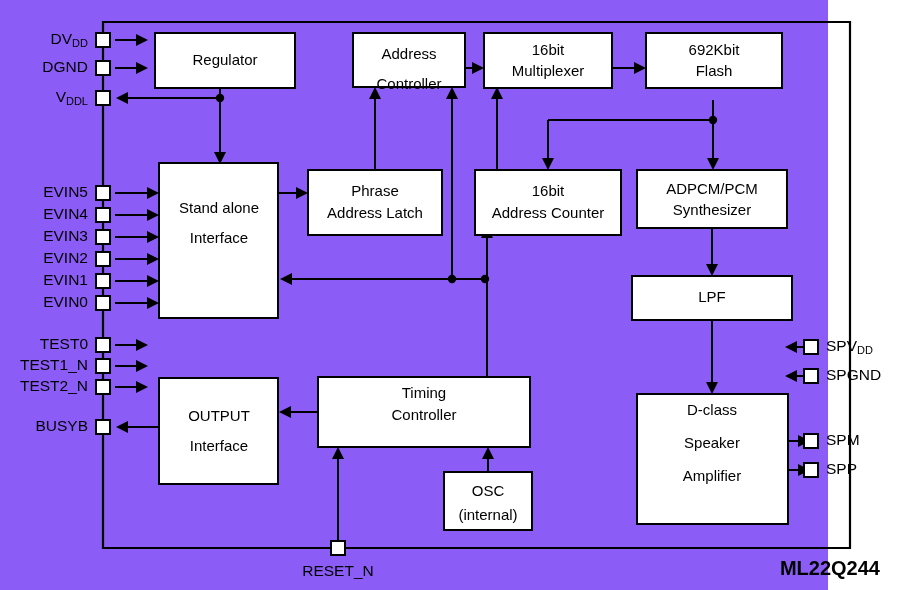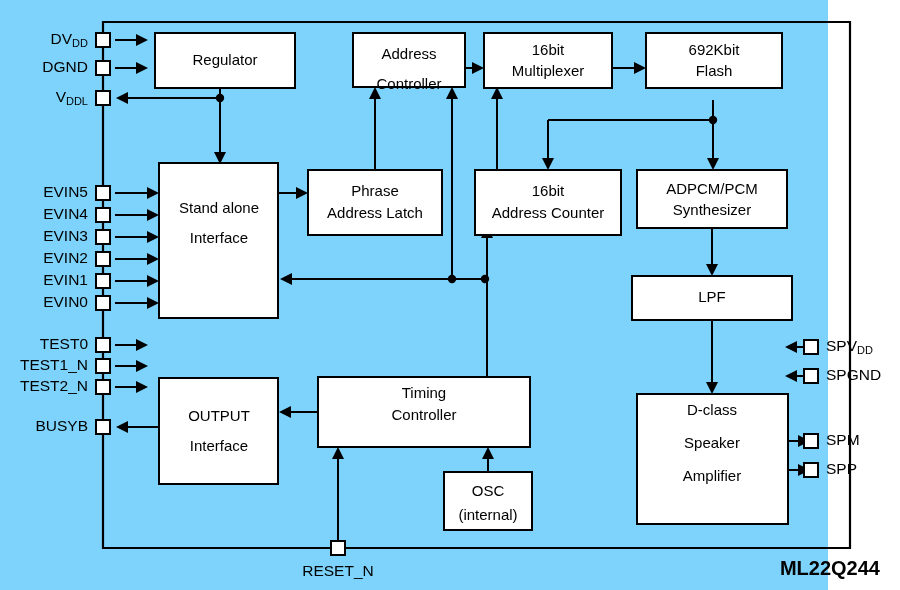--- a/index.html
+++ b/index.html
@@ -1,18 +1,18 @@
 <!DOCTYPE html>
 <html><head>
 <meta charset="utf-8">
 <style>
   html,body{margin:0;padding:0;background:#ffffff;}
   body{width:900px;height:590px;overflow:hidden;
        font-family:"Liberation Sans", sans-serif;}
-  #stage{position:relative;width:828px;height:590px;background:#7dd3fc;}
+  #stage{position:relative;width:828px;height:590px;background:#8b5cf6;}
   svg{display:block;}
   text{font-family:"Liberation Sans", sans-serif;fill:#000;}
   .blk-label{font-size:15px;text-anchor:middle;dominant-baseline:middle;}
   .pin-label{font-size:15.5px;dominant-baseline:middle;}
   .pin-sub{font-size:11px;}
   .chip-name{font-size:20px;font-weight:bold;text-anchor:end;}
   .wire{stroke:#000;stroke-width:2;fill:none;}
   .box{fill:#fff;stroke:#000;stroke-width:2;}
   .chip{fill:none;stroke:#000;stroke-width:2.2;}
   .pad{fill:#fff;stroke:#000;stroke-width:2;}

